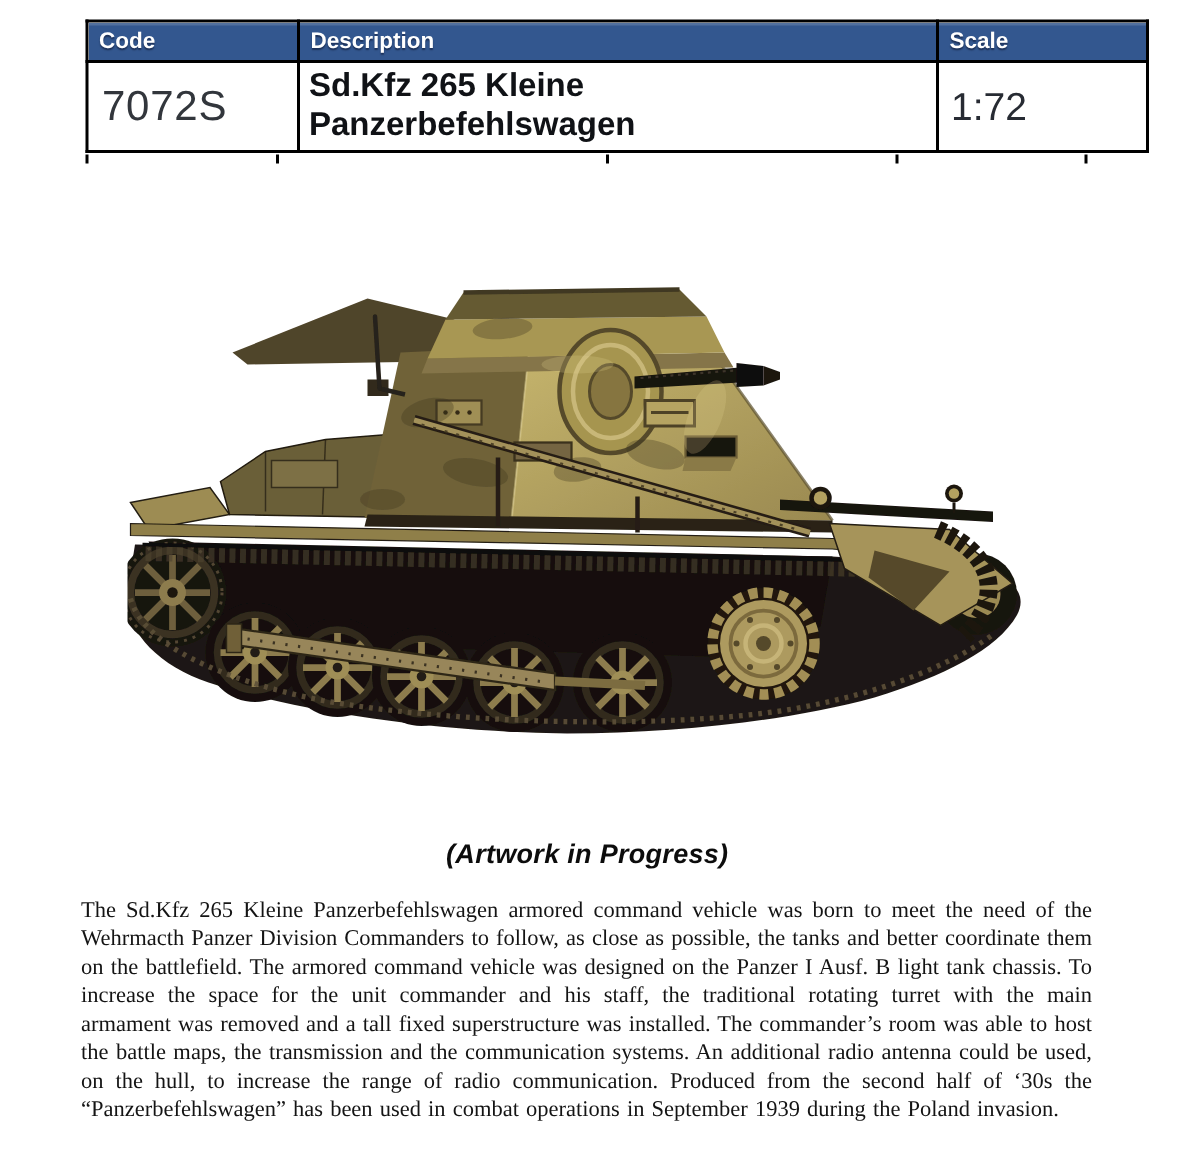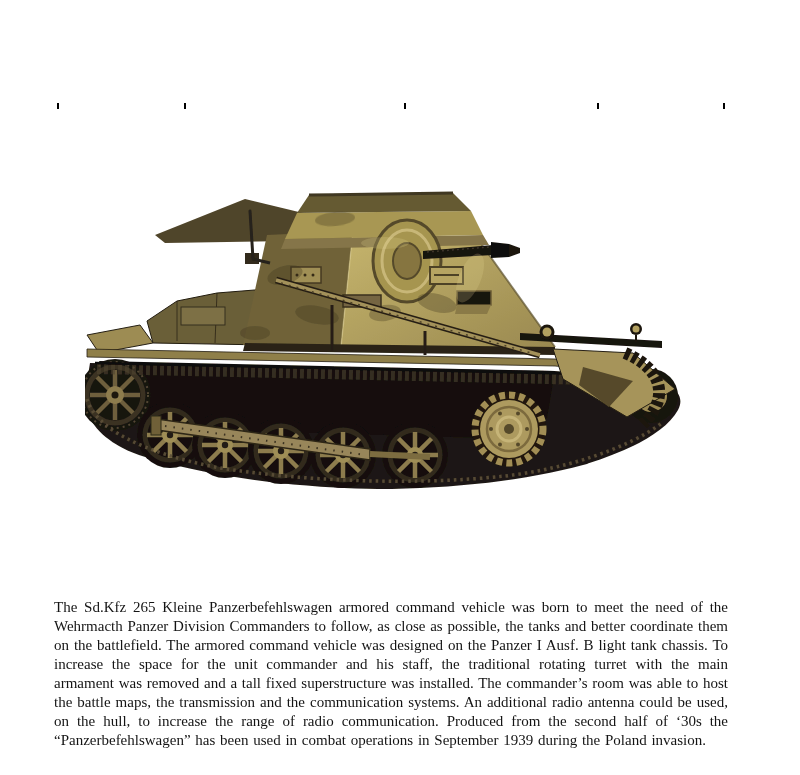--- a/index.html
+++ b/index.html
@@ -53,20 +53,42 @@
     font-family:"Liberation Serif",serif;
     font-size:15px;line-height:19px;text-align:justify;
     color:#141414;word-spacing:1px;
   }
 </style>
 </head>
 <body>
 
 <div class="page">
 
+  <table class="ptable">
+    <thead>
+      <tr>
+        <th class="col-code">Code</th>
+        <th class="col-desc">Description</th>
+        <th class="col-scale">Scale</th>
+      </tr>
+    </thead>
+    <tbody>
+      <tr>
+        <td class="code-cell">
+          <span>7072S</span>
+        </td>
+        <td class="desc-cell">
+          <div class="desc-text">Sd.Kfz 265 Kleine Panzerbefehlswagen</div>
+        </td>
+        <td class="scale-cell">
+          <span>1:72</span>
+        </td>
+      </tr>
+    </tbody>
+  </table>
 
   <div class="tick" style="left:57px"></div>
   <div class="tick" style="left:184px"></div>
   <div class="tick" style="left:404px"></div>
   <div class="tick" style="left:597px"></div>
   <div class="tick" style="left:723px"></div>
 
   <div class="tank-wrap">
     <svg width="610" height="355" viewBox="0 0 610 355">
       <defs>
@@ -222,16 +244,17 @@
         <circle cx="551" cy="146" r="6" fill="#1c1710"></circle>
           <circle cx="551" cy="146" r="3.5" fill="#b3a160"></circle>
         <line x1="551" y1="152" x2="551" y2="159" stroke="#1c1710" stroke-width="2"></line>
         <polygon points="468,166 548,170 590,206 542,234 478,196" fill="#a6945a" stroke="#241e12"></polygon>
         <polygon points="498,184 548,198 524,224 494,202" fill="#564a2b"></polygon>
         <path d="M 540,170 C 576,185 586,214 558,241" fill="none" stroke="#1c1610" stroke-width="12" stroke-dasharray="5 3"></path>
       </g>
     </svg>
   </div>
 
+  <div class="caption">(Artwork in Progress)</div>
 
   <div class="body-text">The Sd.Kfz 265 Kleine Panzerbefehlswagen armored command vehicle was born to meet the need of the Wehrmacth Panzer Division Commanders to follow, as close as possible, the tanks and better coordinate them on the battlefield. The armored command vehicle was designed on the Panzer I Ausf. B light tank chassis.  To increase the space for the unit commander and his staff, the traditional rotating turret with the main armament was removed and a tall fixed superstructure was installed. The commander’s room was able to host the battle maps, the transmission and the communication systems. An additional radio antenna could be used, on the hull, to increase the range of radio communication.  Produced from the second half of ‘30s the “Panzerbefehlswagen” has been used in combat operations in September 1939 during the Poland invasion.</div>
 
 </div>
 
 </body></html>

